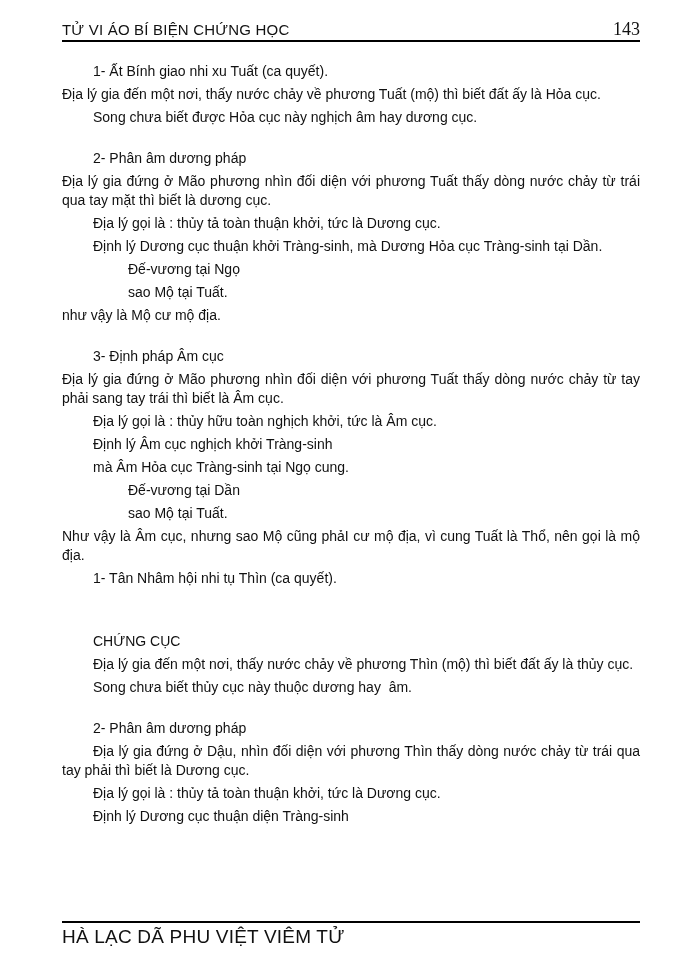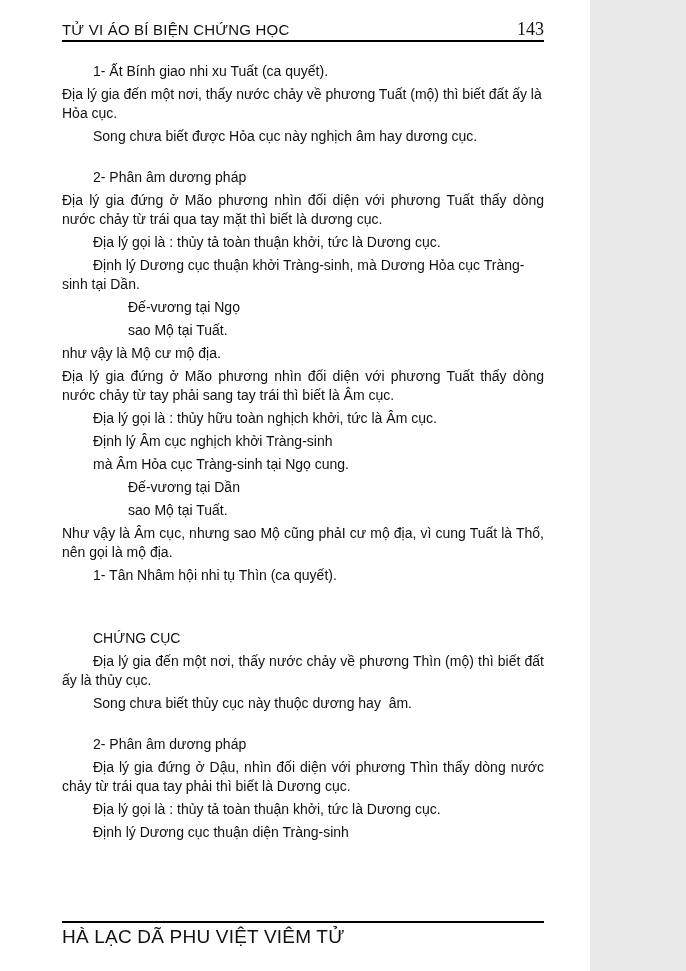--- a/index.html
+++ b/index.html
@@ -3,21 +3,21 @@
 <meta charset="utf-8">
 <style>
   html, body { margin: 0; padding: 0; }
   body {
     width: 686px; height: 971px;
     background: #e9e9e9;
     font-family: "Liberation Sans", sans-serif;
   }
   .page {
     position: relative;
-    width: 590px; height: 971px;
+    width: 686px; height: 971px;
     background: #ffffff;
     overflow: hidden;
     color: #111;
   }
   .header {
     position: absolute;
     left: 62px; right: 46px; top: 20px;
     display: flex;
     justify-content: space-between;
     align-items: flex-end;
@@ -73,20 +73,21 @@
       <p class="para indent">1- Ất Bính giao nhi xu Tuất (ca quyết).</p>
       <p class="para flush">Địa lý gia đến một nơi, thấy nước chảy về phương Tuất (mộ) thì biết đất ấy là Hỏa cục.</p>
       <p class="para indent">Song chưa biết được Hỏa cục này nghịch âm hay dương cục.</p>
       <p class="para indent gap">2- Phân âm dương pháp</p>
       <p class="para flush justify">Địa lý gia đứng ở Mão phương nhìn đối diện với phương Tuất thấy dòng nước chảy từ trái qua tay mặt thì biết là dương cục.</p>
       <p class="para indent">Địa lý gọi là : thủy tả toàn thuận khởi, tức là Dương cục.</p>
       <p class="para indent">Định lý Dương cục thuận khởi Tràng-sinh, mà Dương Hỏa cục Tràng-sinh tại Dần.</p>
       <p class="para indent2">Đế-vương tại Ngọ</p>
       <p class="para indent2">sao Mộ tại Tuất.</p>
       <p class="para flush">như vậy là Mộ cư mộ địa.</p>
+      <p class="para indent gap">3- Định pháp Âm cục</p>
       <p class="para flush justify">Địa lý gia đứng ở Mão phương nhìn đối diện với phương Tuất thấy dòng nước chảy từ tay phải sang tay trái thì biết là Âm cục.</p>
       <p class="para indent">Địa lý gọi là : thủy hữu toàn nghịch khởi, tức là Âm cục.</p>
       <p class="para indent">Định lý Âm cục nghịch khởi Tràng-sinh</p>
       <p class="para indent">mà Âm Hỏa cục Tràng-sinh tại Ngọ cung.</p>
       <p class="para indent2">Đế-vương tại Dần</p>
       <p class="para indent2">sao Mộ tại Tuất.</p>
       <p class="para flush justify">Như vậy là Âm cục, nhưng sao Mộ cũng phảI cư mộ địa, vì cung Tuất là Thổ, nên gọi là mộ địa.</p>
       <p class="para indent">1- Tân Nhâm hội nhi tụ Thìn (ca quyết).</p>
       <p class="para indent gap2">CHỨNG CỤC</p>
       <p class="para indent justify">Địa lý gia đến một nơi, thấy nước chảy về phương Thìn (mộ) thì biết đất ấy là thủy cục.</p>

